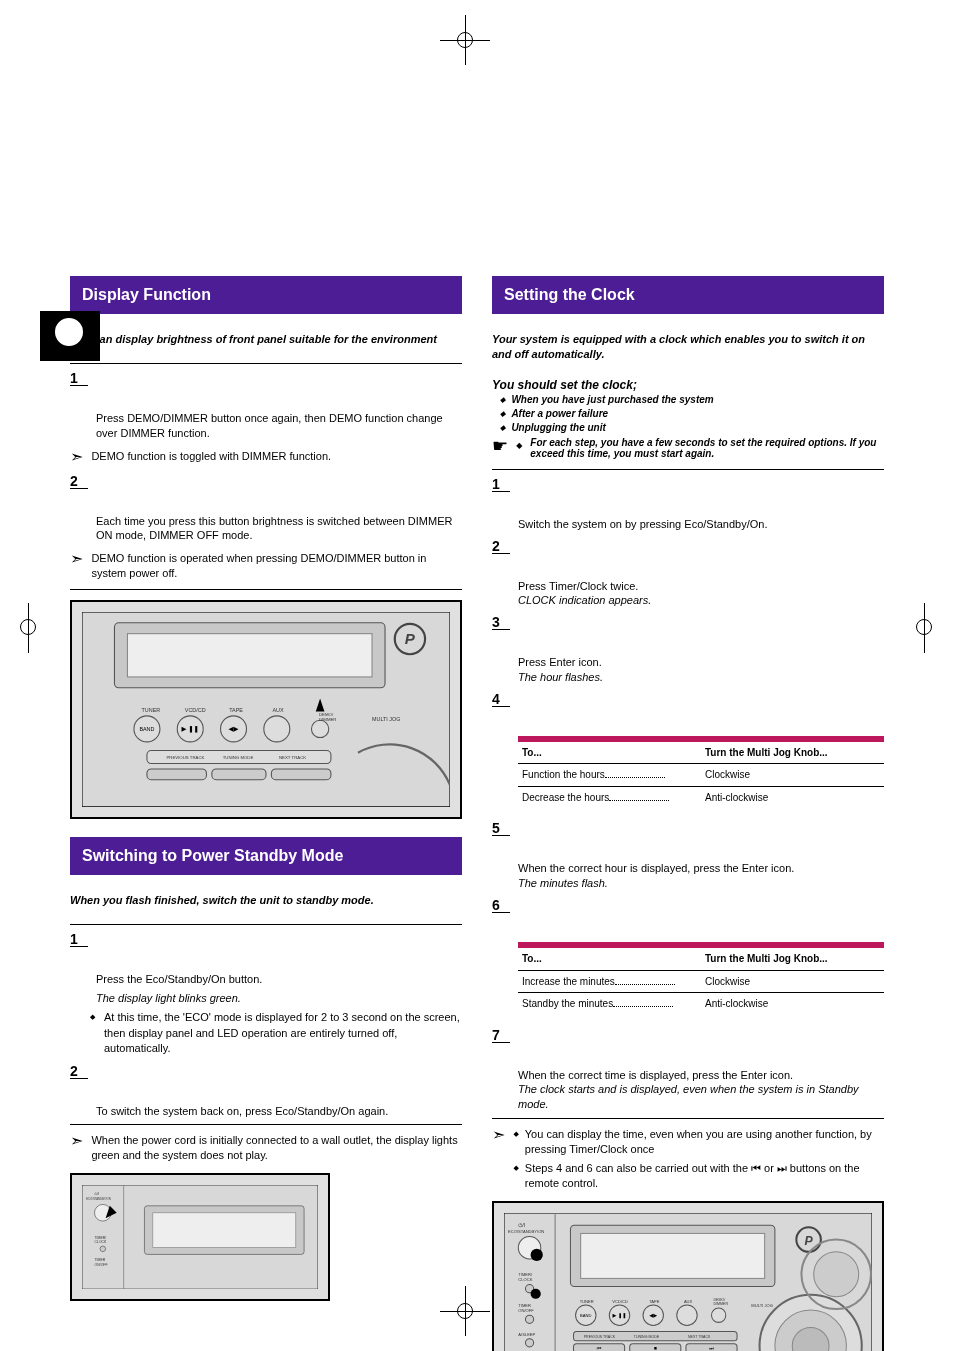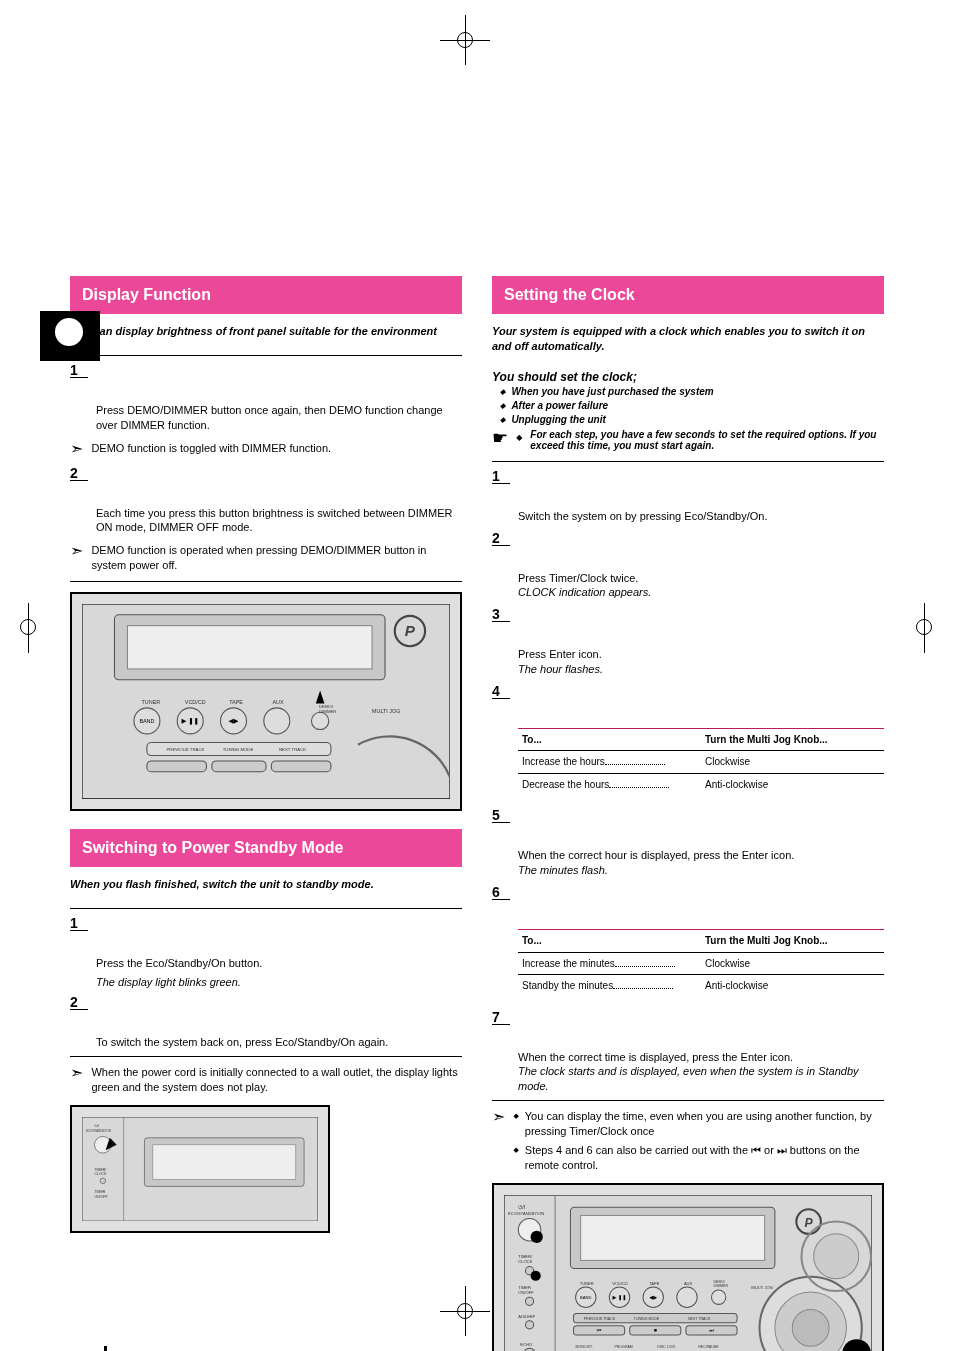--- a/index.html
+++ b/index.html
@@ -11,21 +11,21 @@
   .crop-cross-v { position: absolute; width: 1px; height: 50px; background: #000; }
   
   .page { position: relative; padding: 110px 70px 60px 70px; min-height: 1351px; }
   
   .page-ring { position: absolute; left: 53px; top: 150px; width: 32px; height: 32px; border: 2px solid #000; border-radius: 50%; background: #fff; z-index: 2; }
   .page-tab { position: absolute; left: 40px; top: 145px; width: 60px; height: 50px; background: #000; z-index: 1; }
   
   .columns { display: flex; gap: 30px; }
   .col { flex: 1; min-width: 0; }
   
-  .black-bar { background: #ec4899; color: #fff; padding: 10px 12px; font-weight: bold; font-size: 16px; margin-bottom: 10px; }
+  .black-bar { background: #4c1d95; color: #fff; padding: 10px 12px; font-weight: bold; font-size: 16px; margin-bottom: 18px; }
   
   .intro { margin: 8px 0 16px; line-height: 1.35; font-style: italic; font-weight: bold; font-size: 11px; }
   
   .hr { border: none; border-top: 1px solid #000; margin: 6px 0; }
   
   .step { display: flex; gap: 8px; margin: 6px 0; }
   .step .num { font-weight: bold; font-size: 14px; min-width: 18px; border-bottom: 1px solid #000; height: 16px; }
   .step .txt { flex: 1; line-height: 1.35; margin-top: 41px; }
   .step .txt .italic { font-style: italic; text-align: right; }
   .result { font-style: italic; margin: 4px 0 6px 26px; }
@@ -41,21 +41,21 @@
   .example-bullet { font-style: italic; font-weight: bold; font-size: 10px; margin: 2px 0 3px 8px; display: flex; gap: 6px; }
   .example-bullet::before { content: "◆"; font-size: 7px; margin-top: 2px; }
   
   .hand-note { display: flex; gap: 8px; align-items: flex-start; margin: 4px 0 10px; }
   .hand { font-size: 18px; line-height: 1; }
   .hand-note .txt { flex: 1; font-style: italic; font-weight: bold; font-size: 10px; }
   .dotted { border-bottom: 1px dotted #000; display: inline-block; min-width: 60px; height: 10px; }
   
   .table-like { margin: 4px 0 6px 26px; }
   .table-row { display: flex; border-bottom: 1px solid #000; padding: 4px 0; }
-  .table-row.head { border-top: 1px solid #be185d; font-weight: bold; }
+  .table-row.head { border-top: 6px solid #be185d; font-weight: bold; }
   .tcell { flex: 1; padding: 0 4px; font-size: 10px; }
   
   .device-illus { border: 2px solid #000; padding: 10px; background: #e0e0e0; margin-top: 10px; display: block; }
   
   .page-num { position: absolute; left: 95px; bottom: 150px; font-size: 18px; font-weight: bold; }
   .page-num-bar { position: absolute; left: 104px; bottom: 145px; width: 3px; height: 32px; background: #000; }
   
   .inline-icon { vertical-align: middle; display: inline-block; }
 </style>
 </head>
@@ -154,20 +154,23 @@
       <div class="intro">When you flash finished, switch the unit to standby mode.</div>
       <hr class="hr">
 
       <div class="step">
         <div class="num">1</div>
         <div class="txt">Press the Eco/Standby/On button.</div>
       </div>
       <div class="result">
         <span class="italic">The display light blinks green.</span>
       </div>
+      <ul class="bullet-list">
+        <li>At this time, the 'ECO' mode is displayed for 2 to 3 second on the screen, then display panel and LED operation are entirely turned off, automatically.</li>
+      </ul>
 
       <div class="step">
         <div class="num">2</div>
         <div class="txt">To switch the system back on, press Eco/Standby/On again.</div>
       </div>
       <hr class="hr">
       <div class="arrow-note">
         <span class="arrow">➣</span>
         <span class="txt">When the power cord is initially connected to a wall outlet, the display lights green and the system does not play.</span>
       </div>
@@ -236,21 +239,21 @@
 
       <div class="step">
         <div class="num">4</div>
         <div class="txt">
           <div class="table-like" style="margin-left:0">
             <div class="table-row head">
               <div class="tcell">To...</div>
               <div class="tcell">Turn the Multi Jog Knob...</div>
             </div>
             <div class="table-row">
-              <div class="tcell"><span>Increase the hours</span><span class="dotted"></span></div>
+              <div class="tcell"><span>Function the hours</span><span class="dotted"></span></div>
               <div class="tcell">Clockwise</div>
             </div>
             <div class="table-row" style="border:none">
               <div class="tcell"><span>Decrease the hours</span><span class="dotted"></span></div>
               <div class="tcell">Anti-clockwise</div>
             </div>
           </div>
         </div>
       </div>
 

